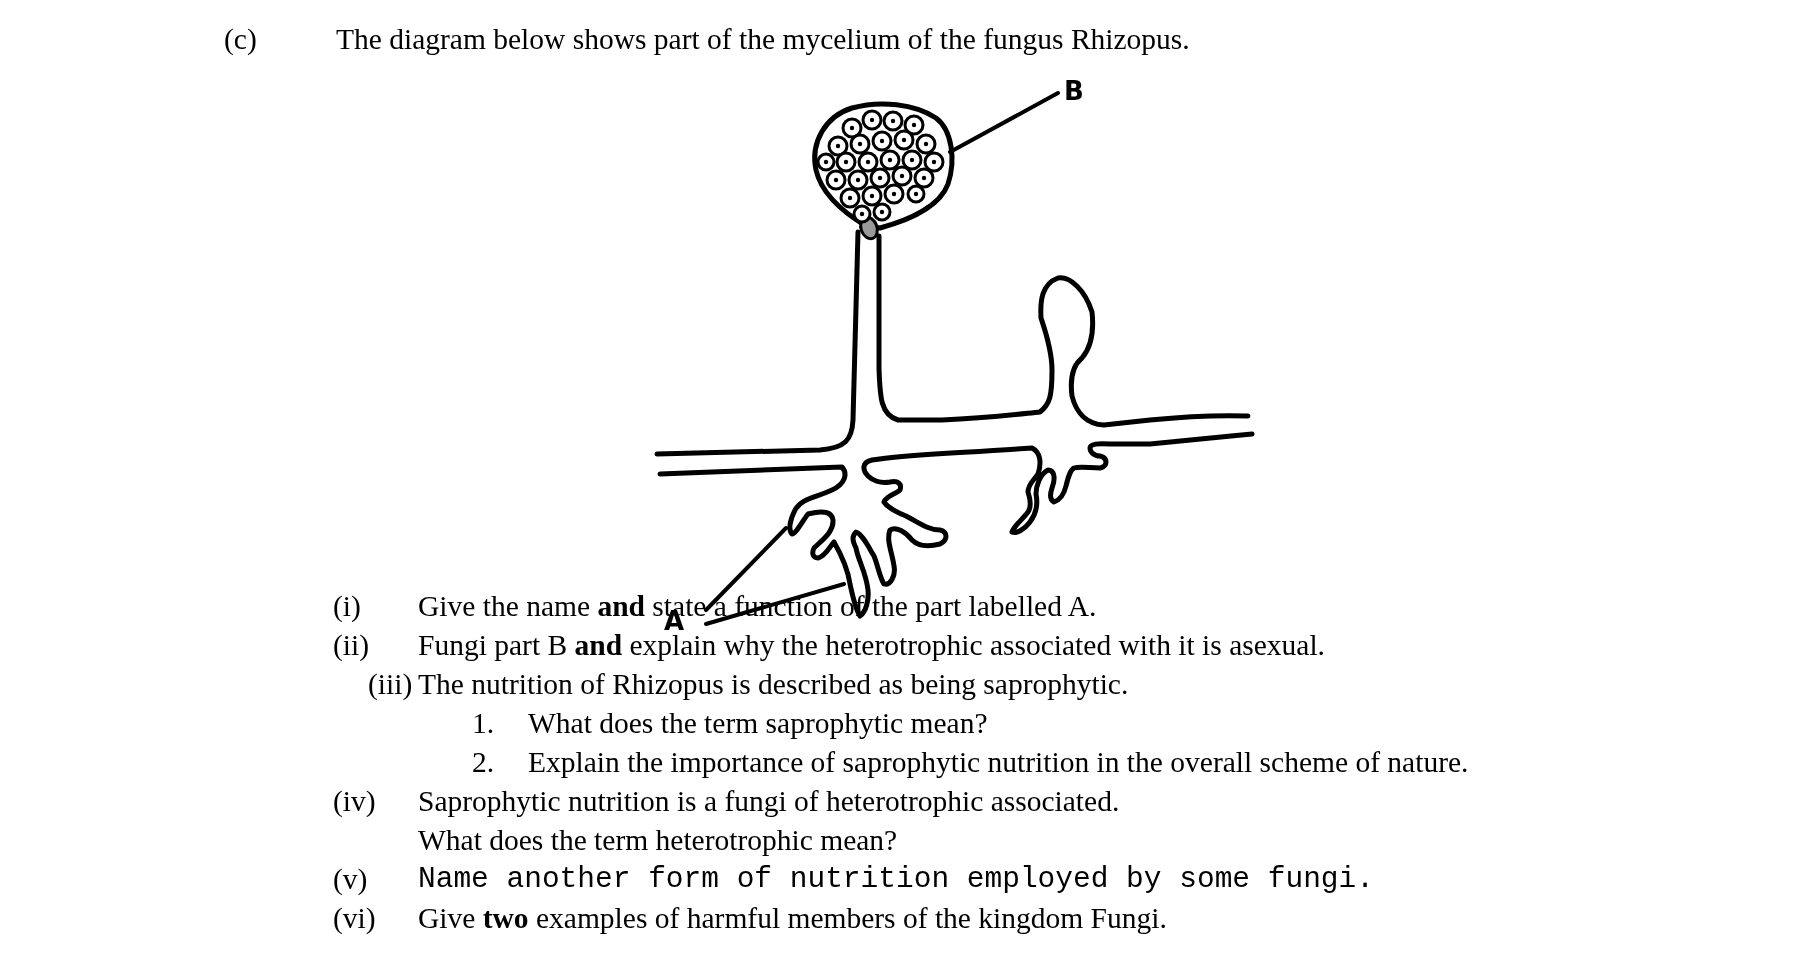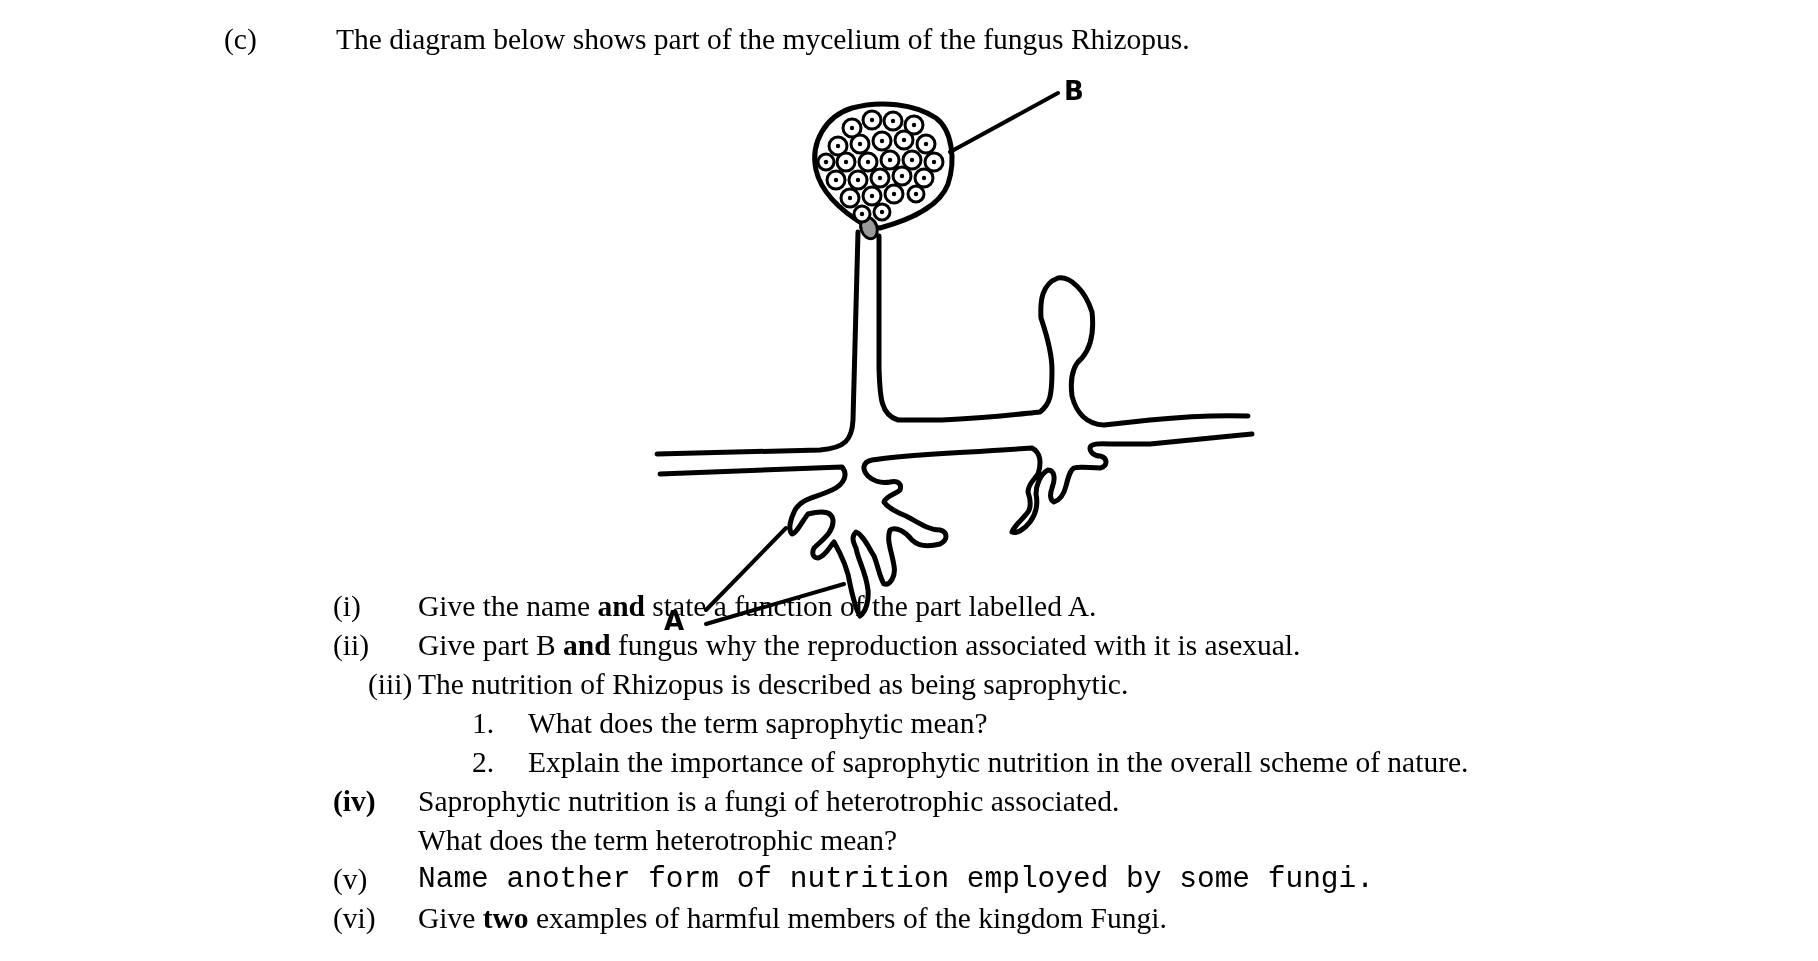--- a/index.html
+++ b/index.html
@@ -98,37 +98,37 @@
 <div class="line lbl" style="left:1064px; top:74px;">B</div>
 <div class="line lbl" style="left:664px; top:604px;">A</div>
 
 <div class="line" style="left:333px; top:589px;">(i)</div>
 <div class="line" style="left:418px; top:589px;text-align:right;">
   <span>Give the name </span><span class="b">and</span><span> state a function of the part labelled A.</span>
 </div>
 
 <div class="line" style="left:333px; top:628px;">(ii)</div>
 <div class="line" style="left:418px; top:628px;">
-  <span>Give part B </span><span class="b">and</span><span> fungus why the reproduction associated with it is asexual.</span>
+  <span>Fungi part B </span><span class="b">and</span><span> explain why the heterotrophic associated with it is asexual.</span>
 </div>
 
 <div class="line" style="left:333px; top:667px;margin-left:35px;">(iii)</div>
 <div class="line" style="left:418px; top:667px;">
   <span>The nutrition of </span><span class="i">Rhizopus</span><span> is described as being </span><span class="i">saprophytic</span><span>.</span>
 </div>
 
 <div class="line" style="left:472px; top:706px;">1.</div>
 <div class="line" style="left:528px; top:706px;">
   <span>What does the term </span><span class="i">saprophytic</span><span> mean?</span>
 </div>
 
 <div class="line" style="left:472px; top:745px;">2.</div>
 <div class="line" style="left:528px; top:745px;font-family:Liberation Serif, serif;">Explain the importance of saprophytic nutrition in the overall scheme of nature.</div>
 
-<div class="line" style="left:333px; top:784px;font-weight:bold;">(iv)</div>
+<div class="line" style="left:333px; top:784px;">(iv)</div>
 <div class="line" style="left:418px; top:784px;">
   <span>Saprophytic nutrition is a fungi of </span><span class="i">heterotrophic</span><span> associated.</span>
 </div>
 <div class="line" style="left:418px; top:823px;">
   <span>What does the term </span><span class="i">heterotrophic</span><span> mean?</span>
 </div>
 
 <div class="line" style="left:333px; top:862px;">(v)</div>
 <div class="line" style="left:418px; top:862px;font-family:Liberation Mono, monospace;">Name another form of nutrition employed by some fungi.</div>
 

